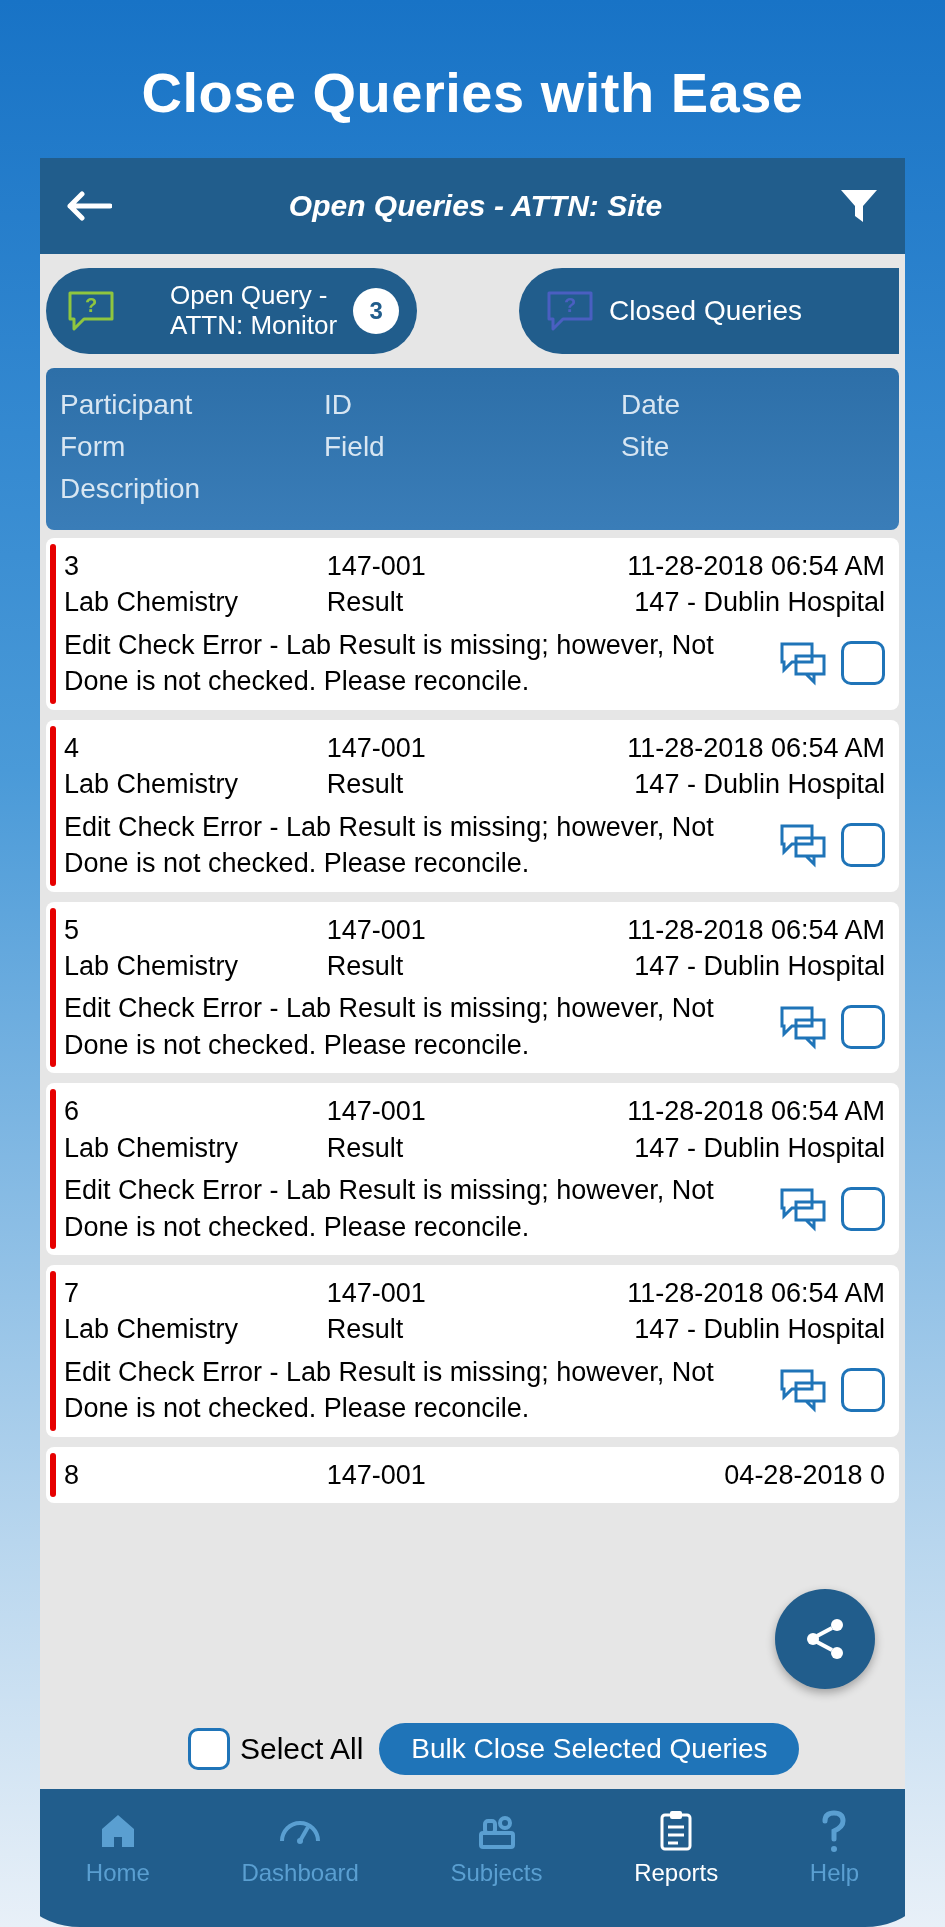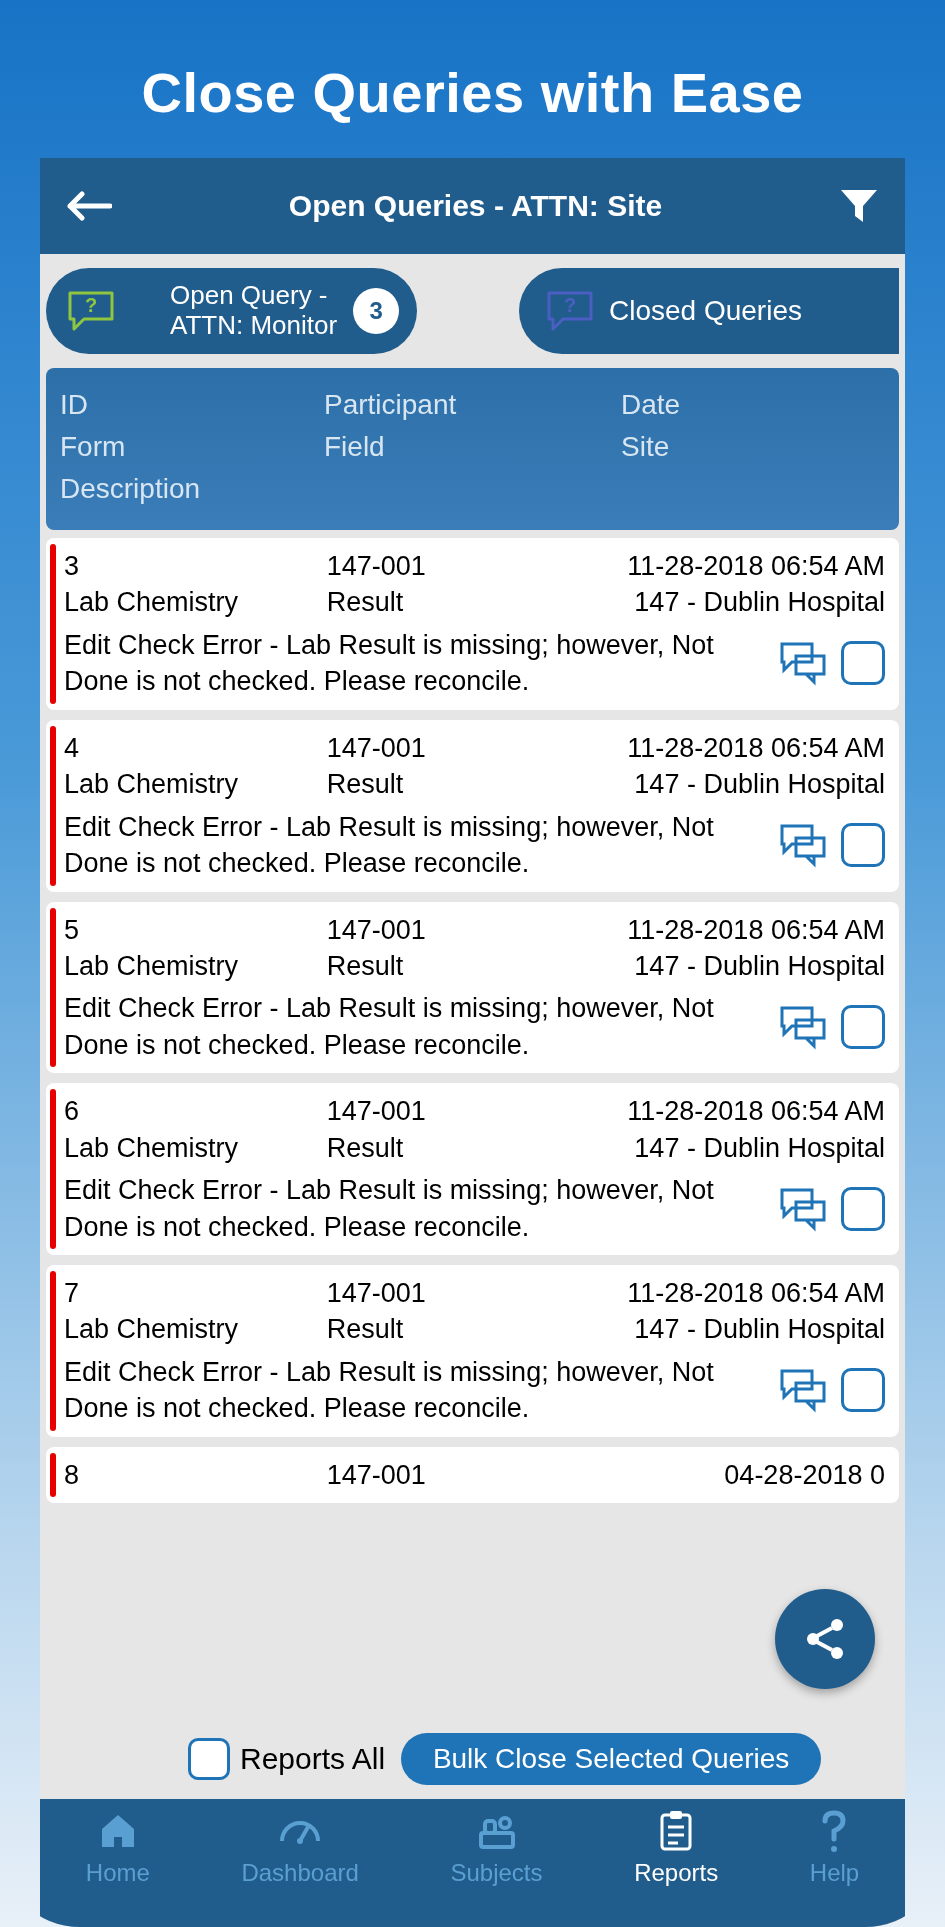--- a/index.html
+++ b/index.html
@@ -4,21 +4,21 @@
 <style>
   * { box-sizing: border-box; margin: 0; padding: 0; }
   html, body { width: 945px; height: 1927px; font-family: -apple-system, Helvetica, Arial, sans-serif; }
   body { background: linear-gradient(180deg, #1873c6 0%, #4a9ad8 40%, #b8d6ee 80%, #e8f0f8 100%); border-radius: 80px; overflow: hidden; position: relative; }
 
   .outer-title { color: #fff; font-size: 56px; font-weight: 700; text-align: center; padding: 60px 20px 30px; letter-spacing: 0.5px; }
 
   .device { position: absolute; top: 158px; left: 40px; right: 40px; bottom: 0; background: #e6e6e6; border-radius: 0; overflow: hidden; display: flex; flex-direction: column; }
 
   
-  .topbar { background: #215d8c; color: #fff; display: flex; align-items: center; padding: 18px 24px; height: 96px; }
+  .topbar { background: #215d8c; color: #fff; display: flex; align-items: center; padding: 18px 24px; height: 96px; font-style: italic; }
   .back-arrow { width: 50px; height: 50px; display:flex; align-items:center; justify-content:center; }
   .topbar-title { flex: 1; text-align: center; font-size: 30px; font-weight: 700; }
   .filter-icon { width: 44px; height: 44px; display:flex; align-items:center; justify-content:center; }
 
   
   .pills { display: flex; gap: 14px; padding: 14px 6px 14px 6px; background: #e6e6e6; overflow:hidden; }
   .pill { background: #215d8c; color: #fff; border-radius: 50px; display: flex; align-items: center; padding: 10px 18px; height: 86px; }
   .pill .pill-icon { width: 54px; height: 54px; margin-right: 12px; display:flex; align-items:center; justify-content:center; }
   .pill .pill-text { font-size: 26px; line-height: 1.15; max-width: 220px; }
   .pill .pill-badge { background: #fff; color: #215d8c; width: 46px; height: 46px; border-radius: 50%; margin-left: 16px; display:flex; align-items:center; justify-content:center; font-size: 24px; font-weight:600; }
@@ -43,21 +43,21 @@
   .checkbox { width:44px; height:44px; border:3px solid #1f74b8; border-radius:10px; background:#fff; }
 
   
   .actionbar { background:#e6e6e6; padding: 14px 18px; display:flex; align-items:center; gap:16px; }
   .selall { display:flex; align-items:center; gap:10px; margin-left: 130px;}
   .selall .checkbox { width:42px; height:42px; }
   .selall span { font-size:30px; }
   .bulk-btn { background:#1f74b8; color:#fff; font-size:28px; border-radius:40px; padding:10px 26px; border:none; flex:1; max-width: 420px;}
 
   
-  .nav { background:#215d8c; display:flex; justify-content:space-around; align-items:center; padding:10px 0 40px; }
+  .nav { background:#215d8c; display:flex; justify-content:space-around; align-items:center; padding:20px 0 40px; }
   .nav-item { display:flex; flex-direction:column; align-items:center; gap:6px; color:#5a9fd1; font-size:24px; }
   .nav-item.active { color:#fff; }
   .nav-item .nav-icon { width:44px; height:44px; display:flex; align-items:center; justify-content:center; }
 
   
   .fab { position:absolute; right:30px; bottom:238px; width:100px; height:100px; border-radius:50%; background:#215d8c; display:flex; align-items:center; justify-content:center; box-shadow:0 4px 10px rgba(0,0,0,0.3); }
 
 </style>
 </head>
 <body>
@@ -98,22 +98,22 @@
             <path d="M4 4 H46 V30 H18 L8 40 V30 H4 Z" fill="none" stroke="#4a5fc1" stroke-width="3" stroke-linejoin="round"></path>
             <text x="25" y="23" font-size="20" fill="#4a5fc1" text-anchor="middle" font-weight="bold">?</text>
           </svg>
       </div>
       <div class="pill-text">Closed Queries</div>
       <div class="pill-badge" style="visibility:hidden"></div>
     </div>
   </div>
 
   <div class="list-header">
+    <div>Participant</div>
     <div>ID</div>
-    <div>Participant</div>
     <div class="r">Date</div>
     <div>Form</div>
     <div>Field</div>
     <div class="r">Site</div>
     <div class="desc">Description</div>
   </div>
 
   <div class="rows" id="rows">
       <div class="row">
         <div class="row-grid">
@@ -223,21 +223,21 @@
           <div></div>
           <div></div>
           <div class="r"></div>
         </div>
       </div>
     </div>
 
   <div class="actionbar">
     <div class="selall">
       <div class="checkbox"></div>
-      <span>Reports All</span>
+      <span>Select All</span>
     </div>
     <button class="bulk-btn">Bulk Close Selected Queries</button>
   </div>
 
   <div class="nav">
     <div class="nav-item">
       <div class="nav-icon">
           <svg width="40" height="40" viewBox="0 0 40 40">
             <path d="M20 4 L36 18 V36 H24 V26 H16 V36 H4 V18 Z" fill="currentColor"></path>
           </svg>

